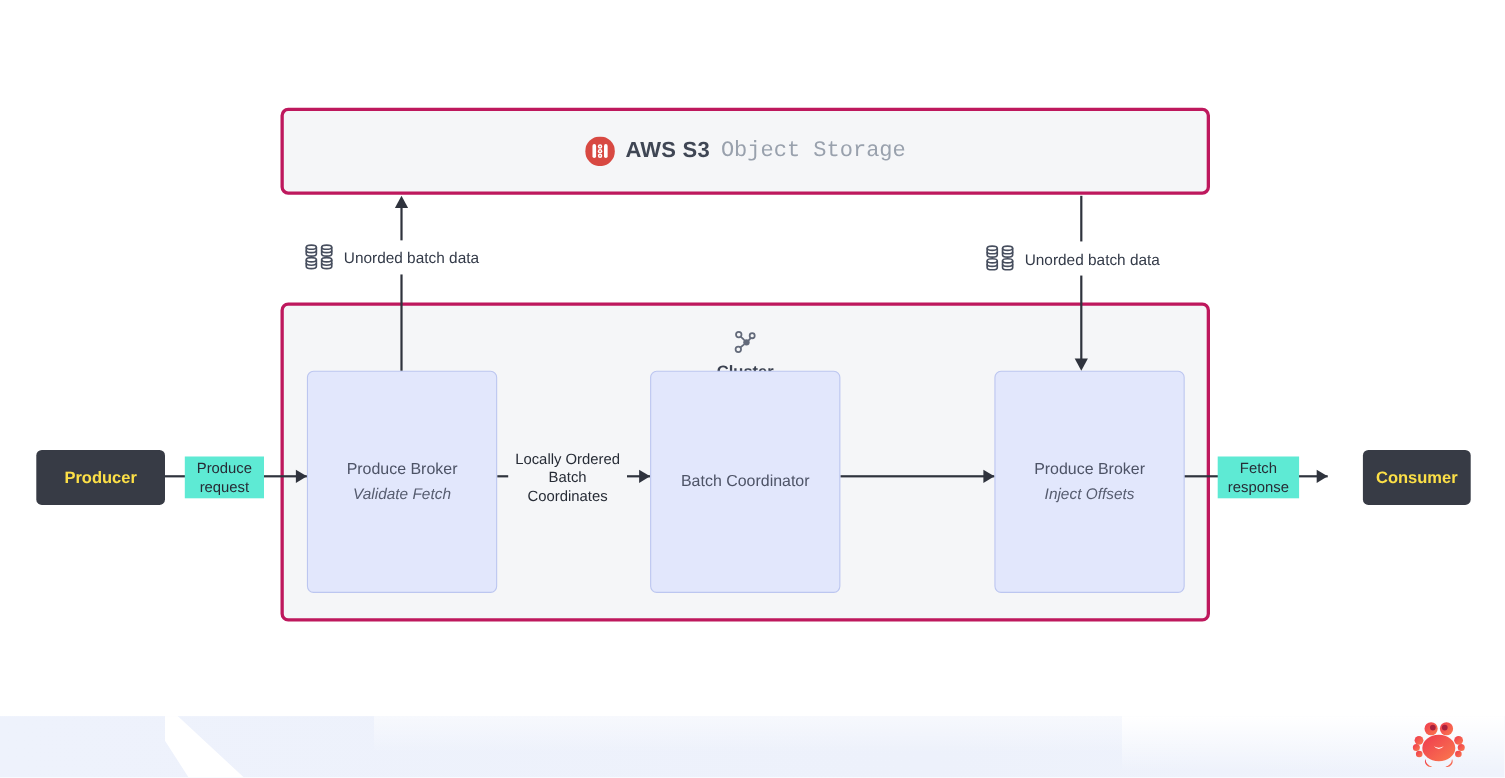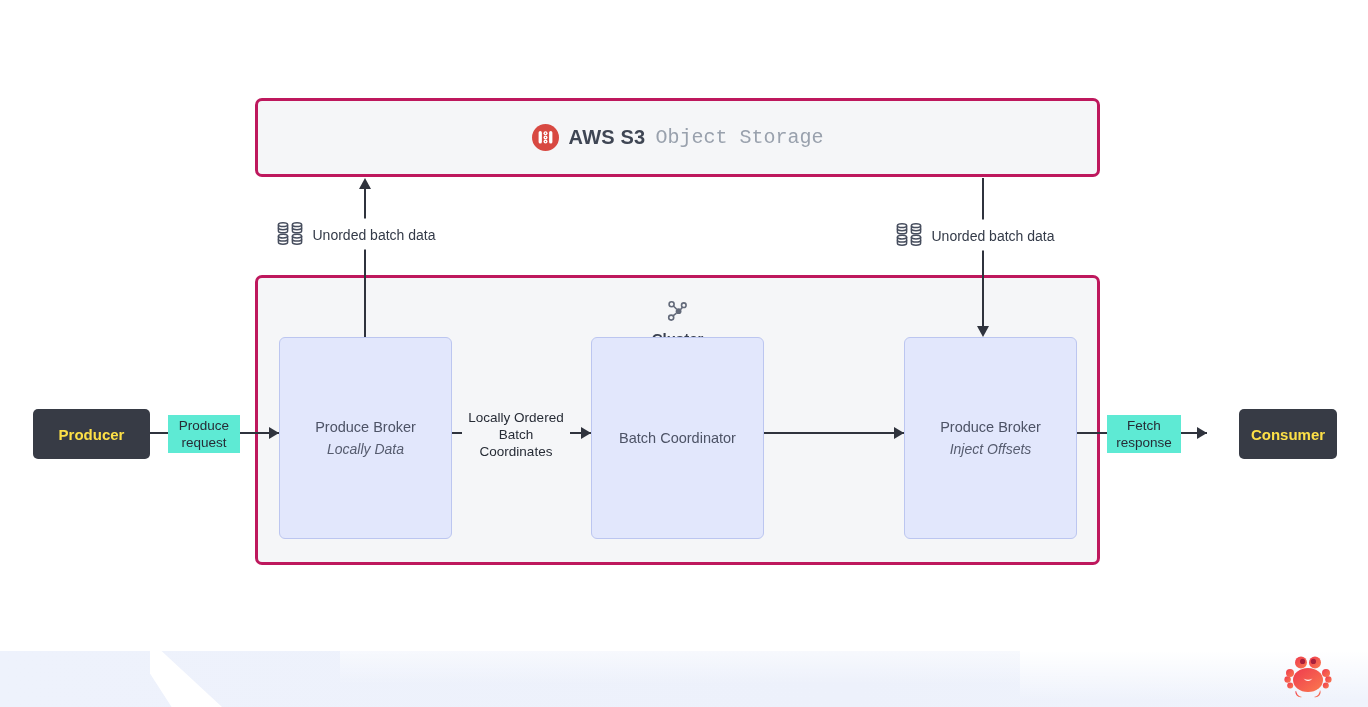--- a/index.html
+++ b/index.html
@@ -120,21 +120,21 @@
           <line x1="6" y1="15.9" x2="9.5" y2="13.1"></line>
           <line x1="13.6" y1="9.4" x2="15.6" y2="7.1"></line>
         </svg>
       </span>
       <span class="cluster-title">Cluster</span>
     </div>
   </div>
 
   <div class="node node-validate">
     <div class="node-title">Produce Broker</div>
-    <div class="node-sub">Locally Data</div>
+    <div class="node-sub">Validate Fetch</div>
   </div>
   <div class="node node-coordinator">
     <div class="node-title">Batch Coordinator</div>
   </div>
   <div class="node node-inject">
     <div class="node-title">Produce Broker</div>
     <div class="node-sub">Inject Offsets</div>
   </div>
 
   <div class="darknode darknode-producer">

